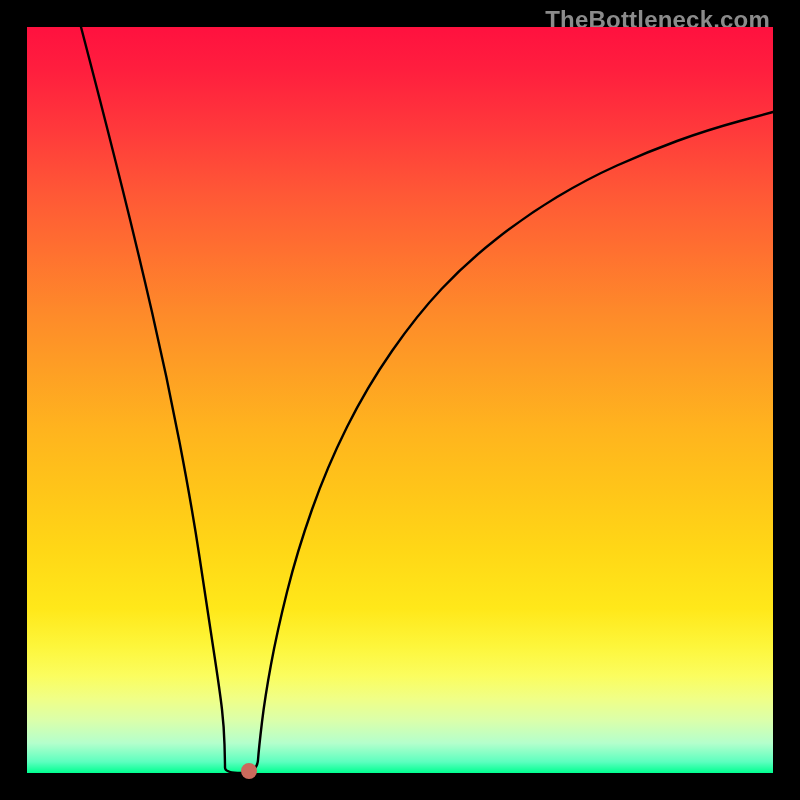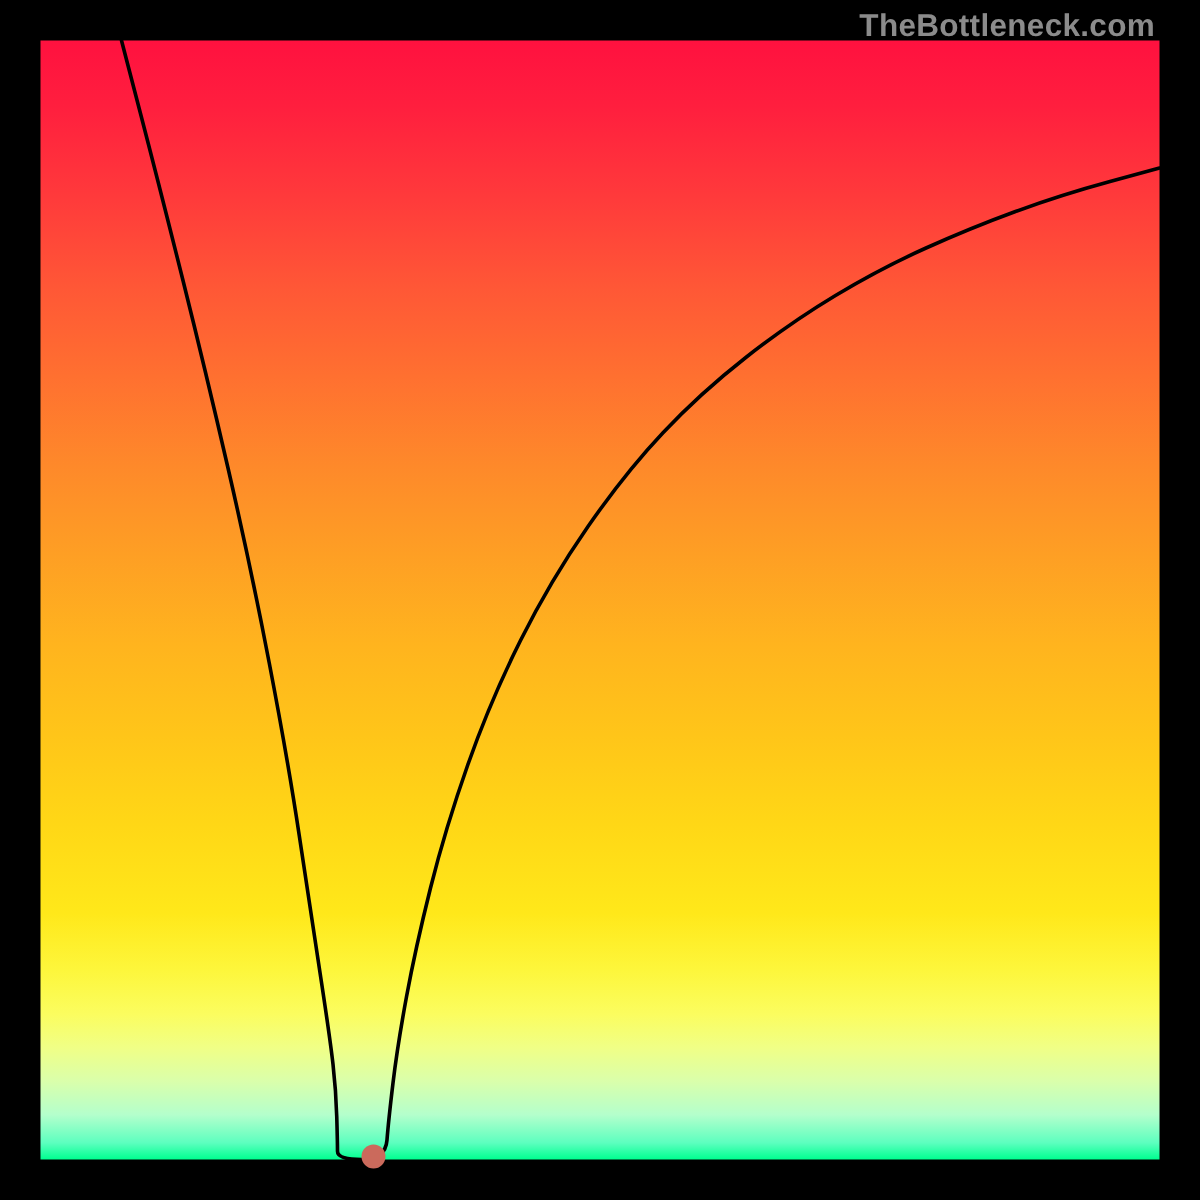--- a/index.html
+++ b/index.html
@@ -35,21 +35,21 @@
       #b4ffcc 96%,
       #5dffbf 98.5%,
       #00ff90 100%
     );
   }
   .watermark {
     position: absolute;
     right: 30px;
     top: 6px;
     font-family: Arial, Helvetica, sans-serif;
-    font-size: 21px;
+    font-size: 24px;
     font-weight: bold;
     color: #8b8b8b;
     letter-spacing: 0.2px;
   }
   .curve-svg {
     position: absolute;
     left: 0;
     top: 0;
     width: 746px;
     height: 746px;

